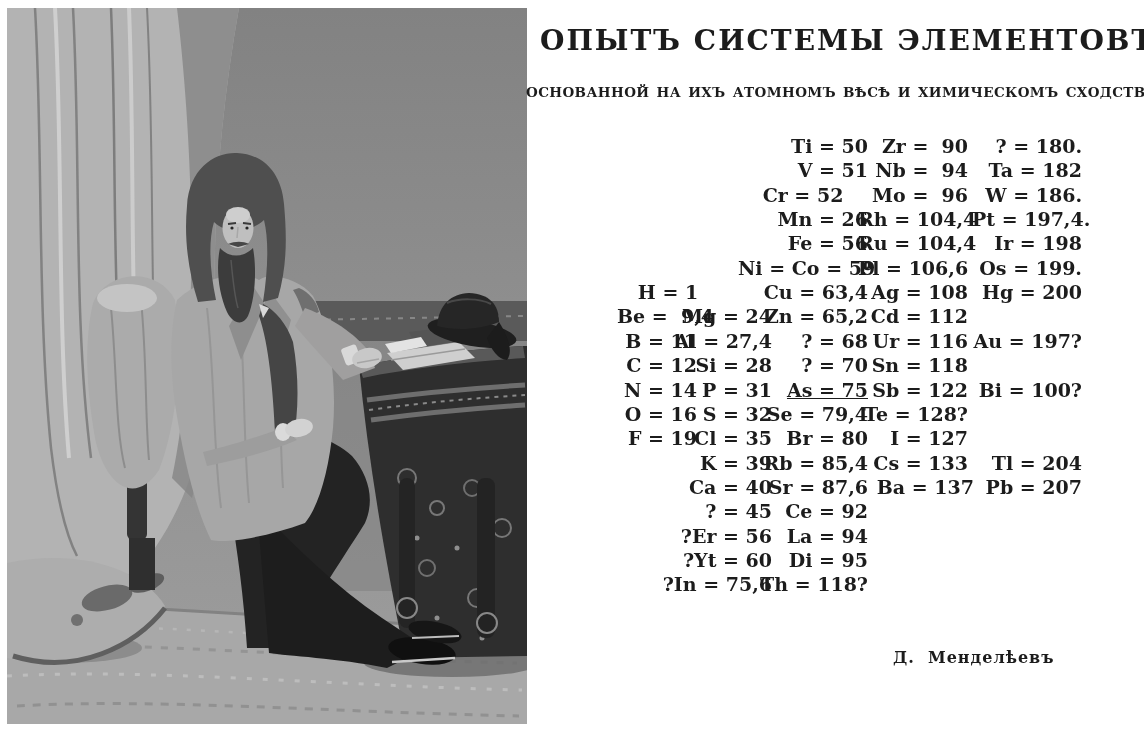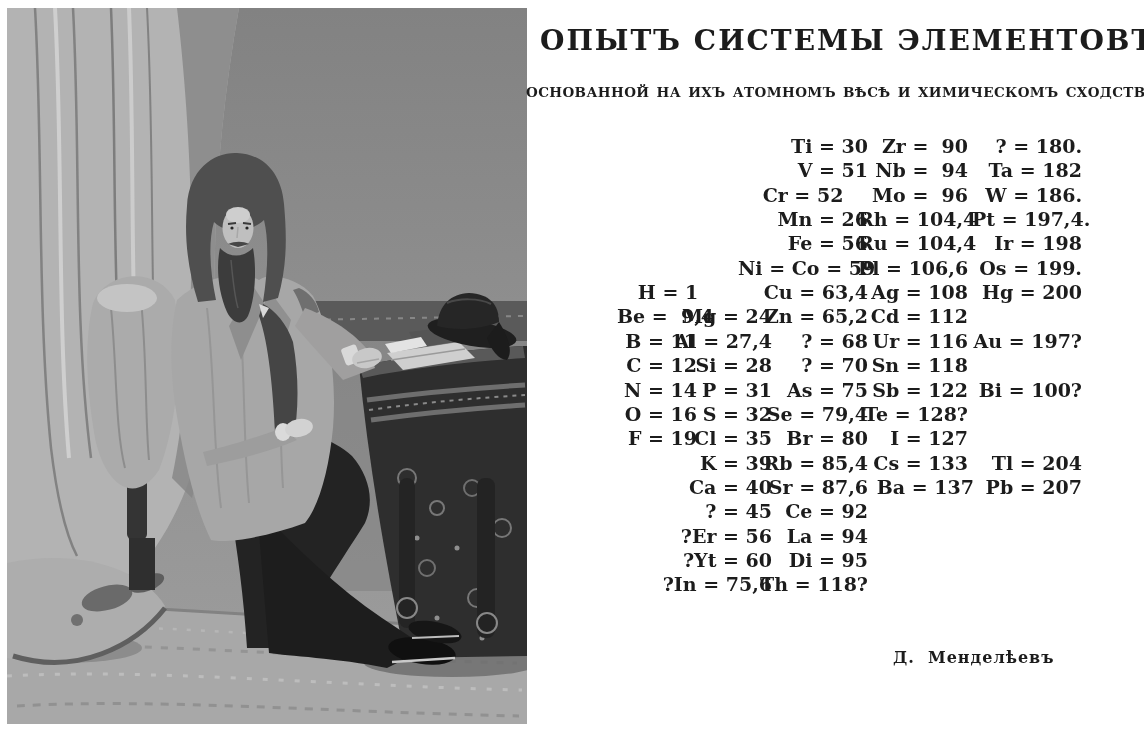--- a/index.html
+++ b/index.html
@@ -204,21 +204,21 @@
           <path d="M224,252 C226,274 228,290 231,300" stroke="#565656" stroke-width="1.5" fill="none"></path>
         </g>
       </g>
     </svg>
   </div>
 
   <div class="doc-panel">
     <h1 class="doc-title">ОПЫТЪ СИСТЕМЫ ЭЛЕМЕНТОВЪ</h1>
     <h2 class="doc-subtitle">ОСНОВАННОЙ НА ИХЪ АТОМНОМЪ ВѢСѢ И ХИМИЧЕСКОМЪ СХОДСТВѢ</h2>
     <div class="element-table">
-        <span class="entry" style="left: 182px; top: 0px; width: 130px;">Ti = 30</span>
+        <span class="entry" style="left: 182px; top: 0px; width: 130px;">Ti = 50</span>
         <span class="entry" style="left: 302px; top: 0px; width: 110px;">Zr =  90</span>
         <span class="entry" style="left: 416px; top: 0px; width: 110px;">? = 180.</span>
         <span class="entry" style="left: 182px; top: 24.35px; width: 130px;">V = 51</span>
         <span class="entry" style="left: 302px; top: 24.35px; width: 110px;">Nb =  94</span>
         <span class="entry" style="left: 416px; top: 24.35px; width: 110px;">Ta = 182</span>
         <span class="entry" style="left: 182px; top: 48.7px; width: 130px; text-align: center;">Cr = 52</span>
         <span class="entry" style="left: 302px; top: 48.7px; width: 110px;">Mo =  96</span>
         <span class="entry" style="left: 416px; top: 48.7px; width: 110px;">W = 186.</span>
         <span class="entry" style="left: 182px; top: 73.05px; width: 130px;">Mn = 26</span>
         <span class="entry" style="left: 302px; top: 73.05px; width: 110px;">Rh = 104,4</span>
@@ -241,21 +241,21 @@
         <span class="entry" style="left: 106px; top: 194.8px; width: 110px;">Al = 27,4</span>
         <span class="entry" style="left: 182px; top: 194.8px; width: 130px;">? = 68</span>
         <span class="entry" style="left: 302px; top: 194.8px; width: 110px;">Ur = 116</span>
         <span class="entry" style="left: 416px; top: 194.8px; width: 110px;">Au = 197?</span>
         <span class="entry" style="left: 61px; top: 219.15px; width: 80px;">C = 12</span>
         <span class="entry" style="left: 106px; top: 219.15px; width: 110px;">Si = 28</span>
         <span class="entry" style="left: 182px; top: 219.15px; width: 130px;">? = 70</span>
         <span class="entry" style="left: 302px; top: 219.15px; width: 110px;">Sn = 118</span>
         <span class="entry" style="left: 61px; top: 243.5px; width: 80px;">N = 14</span>
         <span class="entry" style="left: 106px; top: 243.5px; width: 110px;">P = 31</span>
-        <span class="entry" style="left: 182px; top: 243.5px; width: 130px;">As = 75</span>
+        <span class="entry" style="left: 182px; top: 243.5px; width: 130px; text-decoration: underline;">As = 75</span>
         <span class="entry" style="left: 302px; top: 243.5px; width: 110px;">Sb = 122</span>
         <span class="entry" style="left: 416px; top: 243.5px; width: 110px;">Bi = 100?</span>
         <span class="entry" style="left: 61px; top: 267.85px; width: 80px;">O = 16</span>
         <span class="entry" style="left: 106px; top: 267.85px; width: 110px;">S = 32</span>
         <span class="entry" style="left: 182px; top: 267.85px; width: 130px;">Se = 79,4</span>
         <span class="entry" style="left: 302px; top: 267.85px; width: 110px;">Te = 128?</span>
         <span class="entry" style="left: 61px; top: 292.2px; width: 80px;">F = 19</span>
         <span class="entry" style="left: 106px; top: 292.2px; width: 110px;">Cl = 35</span>
         <span class="entry" style="left: 182px; top: 292.2px; width: 130px;">Br = 80</span>
         <span class="entry" style="left: 302px; top: 292.2px; width: 110px;">I = 127</span>

